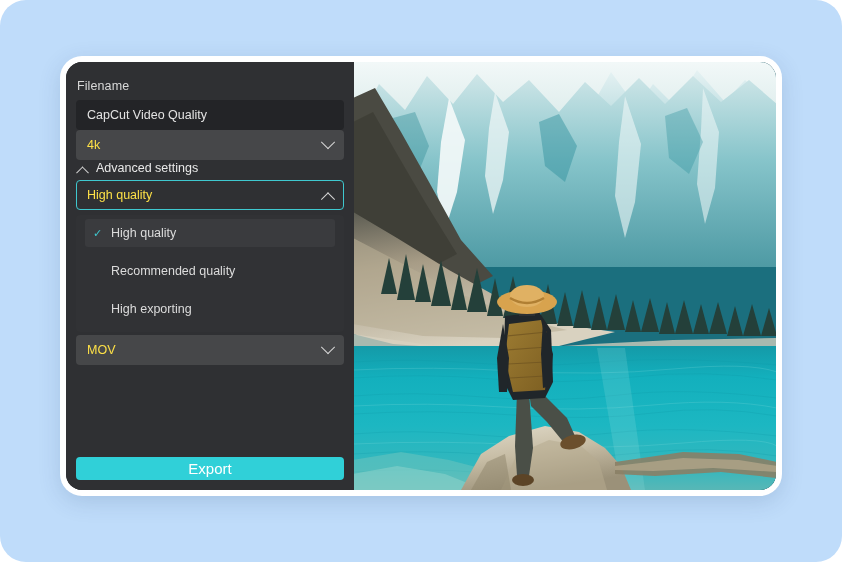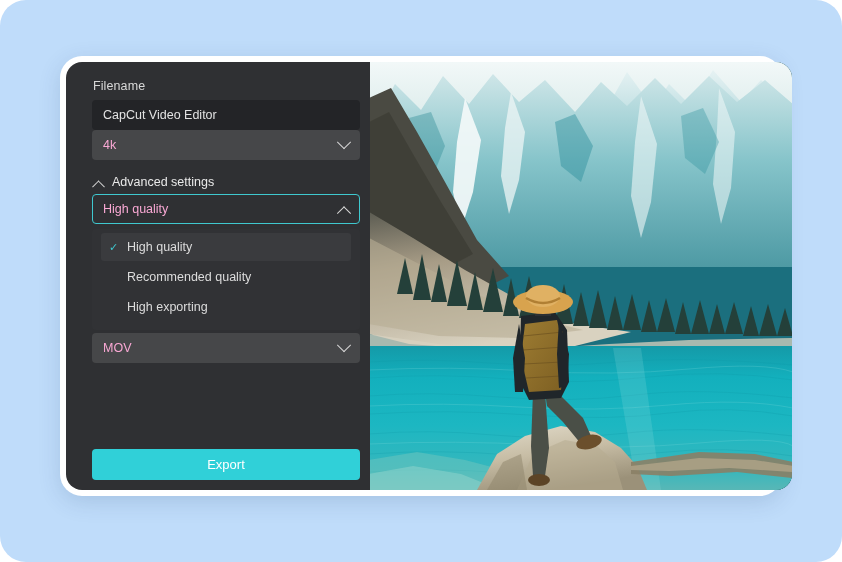--- a/index.html
+++ b/index.html
@@ -37,21 +37,20 @@
     box-sizing: border-box;
   }
   #app-inner {
     position: relative;
     width: 100%;
     height: 100%;
     border-radius: 16px;
     overflow: hidden;
     display: flex;
     background: #2f3033;
-    padding-left: 16px;
   }
 
   
   #export-panel {
     position: relative;
     width: 288px;
     flex: 0 0 288px;
     background: #2f3033;
     padding: 10px 10px 0 10px;
     box-sizing: border-box;
@@ -79,21 +78,21 @@
 
   .select {
     height: 30px;
     background: #464749;
     border-radius: 4px;
     display: flex;
     align-items: center;
     justify-content: space-between;
     padding: 0 11px;
     font-size: 12.5px;
-    color: #f9a8d4;
+    color: #fde047;
     box-sizing: border-box;
     cursor: pointer;
   }
   .select.active {
     background: #2f3033;
     border: 1px solid #3fc8cf;
     padding: 0 10px;
   }
 
   .chev {
@@ -105,21 +104,21 @@
     transform: rotate(45deg) translate(-2px,-2px);
   }
   .chev.up {
     transform: rotate(-135deg) translate(-3px,-3px);
   }
 
   .accordion {
     display: flex;
     align-items: center;
     gap: 9px;
-    margin: 15px 0 5px 2px;
+    margin: 1px 0 5px 2px;
     cursor: pointer;
   }
   .accordion .chev {
     width: 8px; height: 8px;
     border-right-width: 1.5px;
     border-bottom-width: 1.5px;
   }
   .accordion-label {
     font-size: 12.5px;
     color: #e9e9e9;
@@ -136,48 +135,48 @@
   .menu-item {
     height: 28px;
     display: flex;
     align-items: center;
     border-radius: 3px;
     font-size: 12.5px;
     color: #dcdcdc;
     padding-left: 8px;
     cursor: pointer;
   }
-  .menu-item + .menu-item { margin-top: 2px; }
+  .menu-item + .menu-item { margin-top: 10px; }
   .menu-item.selected { background: #3a3b3e; }
   .menu-check {
     width: 18px;
     display: inline-block;
     color: #3fc8cf;
     font-size: 11px;
     line-height: 1;
   }
   .menu-label { display: inline-block; }
 
   #format-select-wrap { margin-top: 3px; }
 
   
   #export-bar {
     position: absolute;
     left: 0; right: 0; bottom: 0;
     padding: 0 10px 10px 10px;
     box-sizing: border-box;
   }
   #export-button {
-    height: 31px;
+    height: 23px;
     background: #30d0d8;
     border-radius: 4px;
     display: flex;
     align-items: center;
     justify-content: center;
-    font-size: 13px;
+    font-size: 15px;
     color: #ffffff;
     cursor: pointer;
     border: none;
     width: 100%;
     font-family: "Liberation Sans", sans-serif;
   }
 
   
   #preview {
     flex: 1 1 auto;
@@ -193,21 +192,21 @@
 <div id="page">
 
   <div id="app-card">
     <div id="app-inner">
 
       <div id="export-panel">
 
         <div class="field-label">Filename</div>
 
         <div class="text-input">
-          <span title="Enter filename">CapCut Video Editor</span>
+          <span title="Enter filename">CapCut Video Quality</span>
         </div>
 
 
         <div class="select">
           <span>4k</span>
           <span class="chev"></span>
         </div>
 
         <div class="accordion">
           <span class="chev up"></span>

